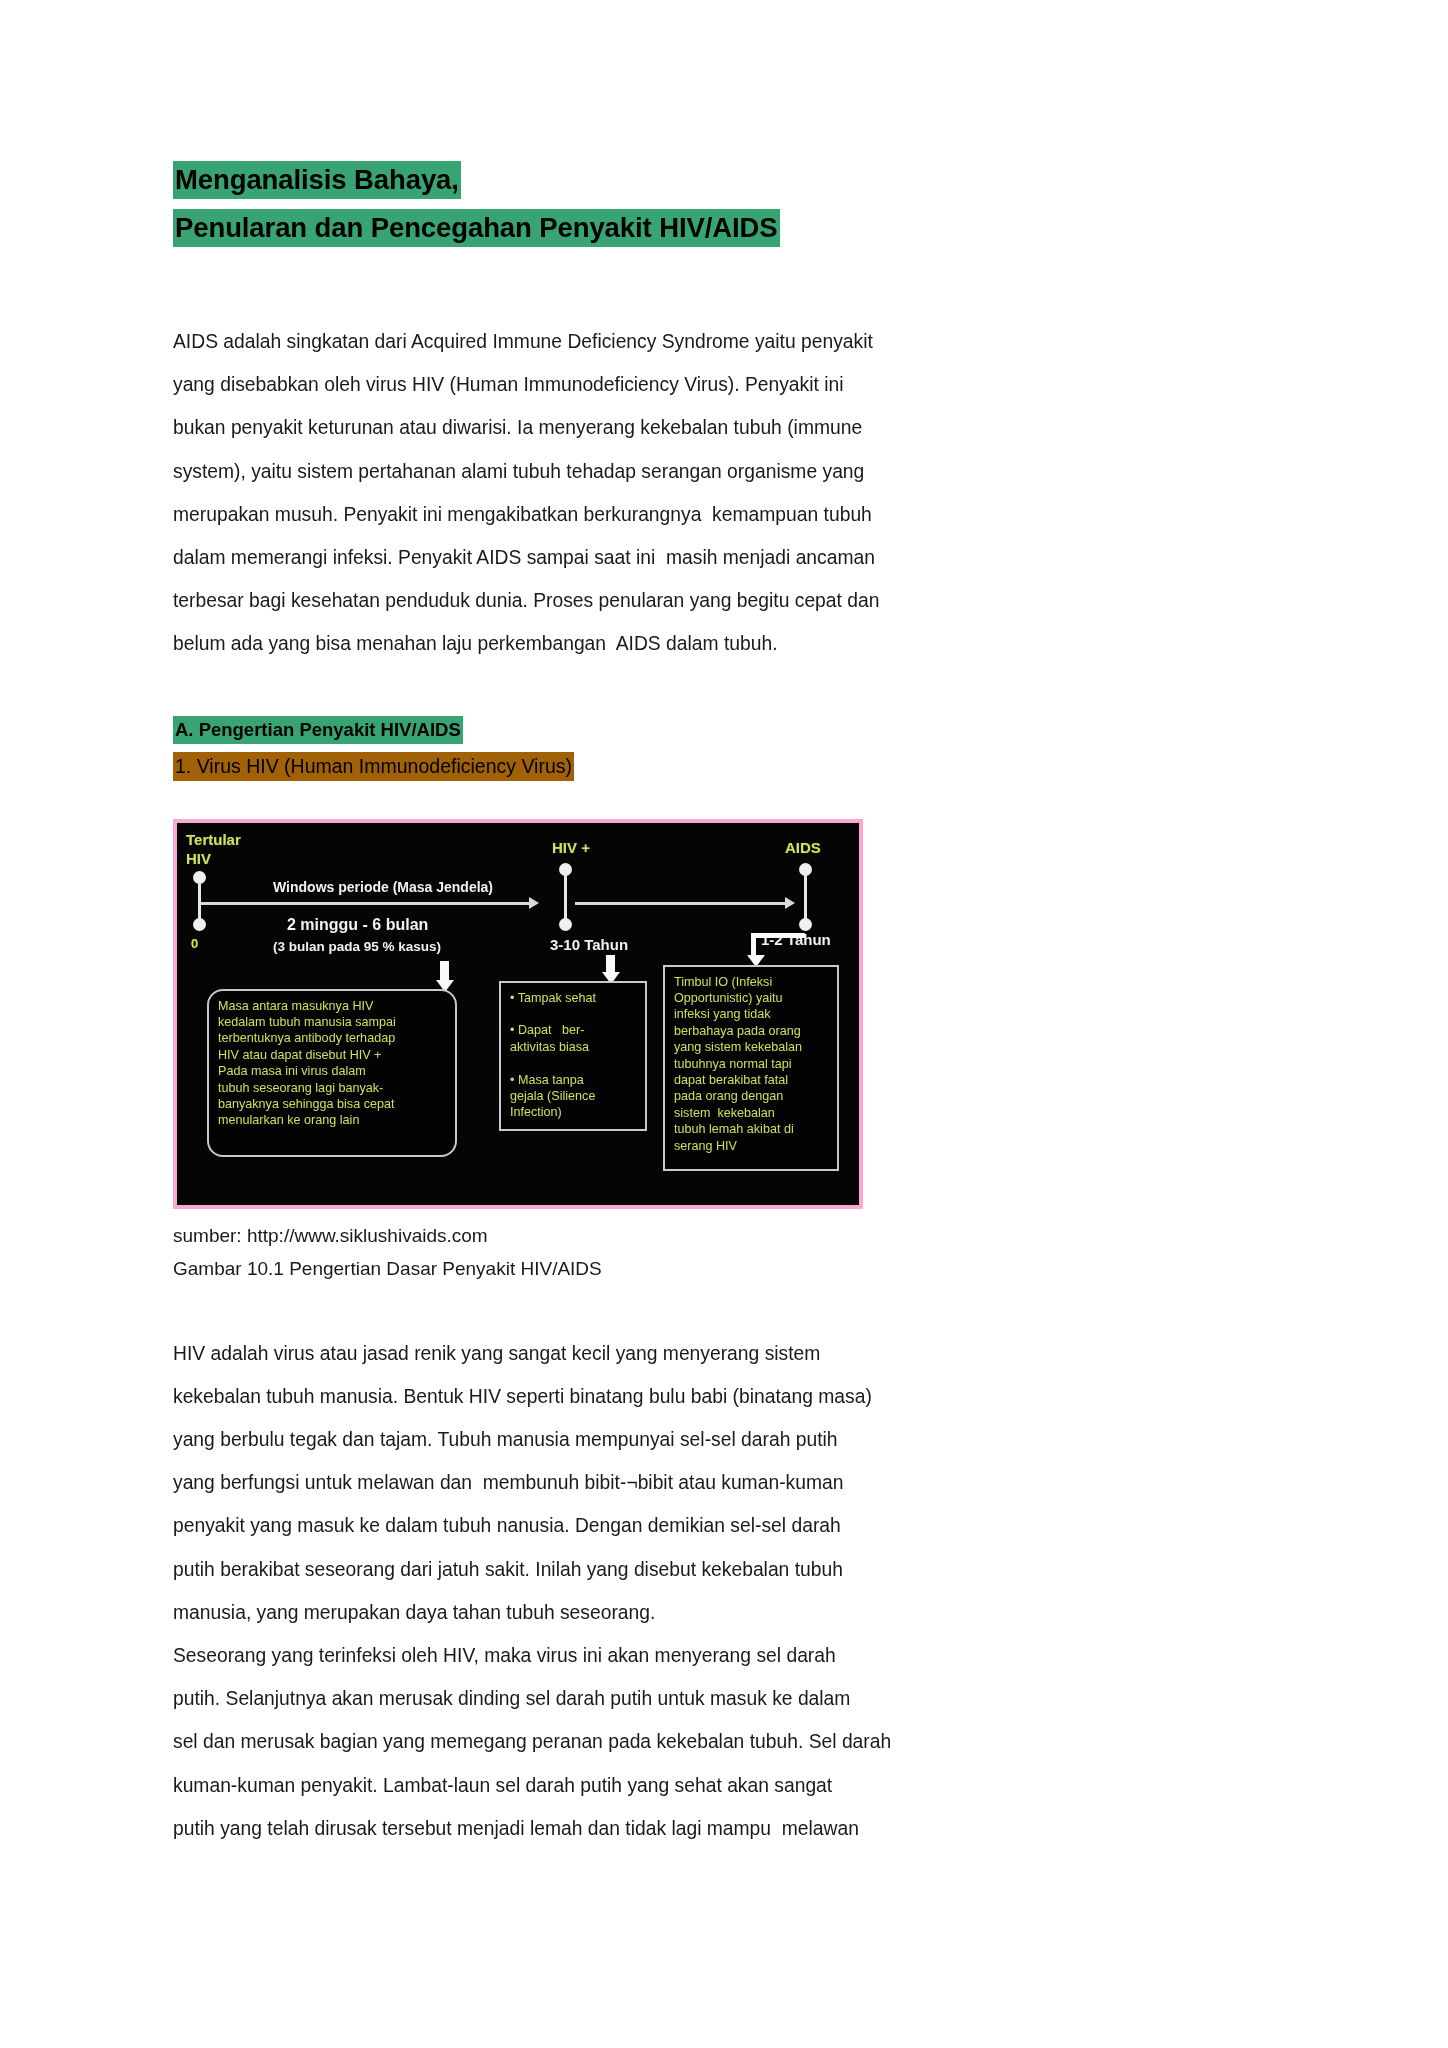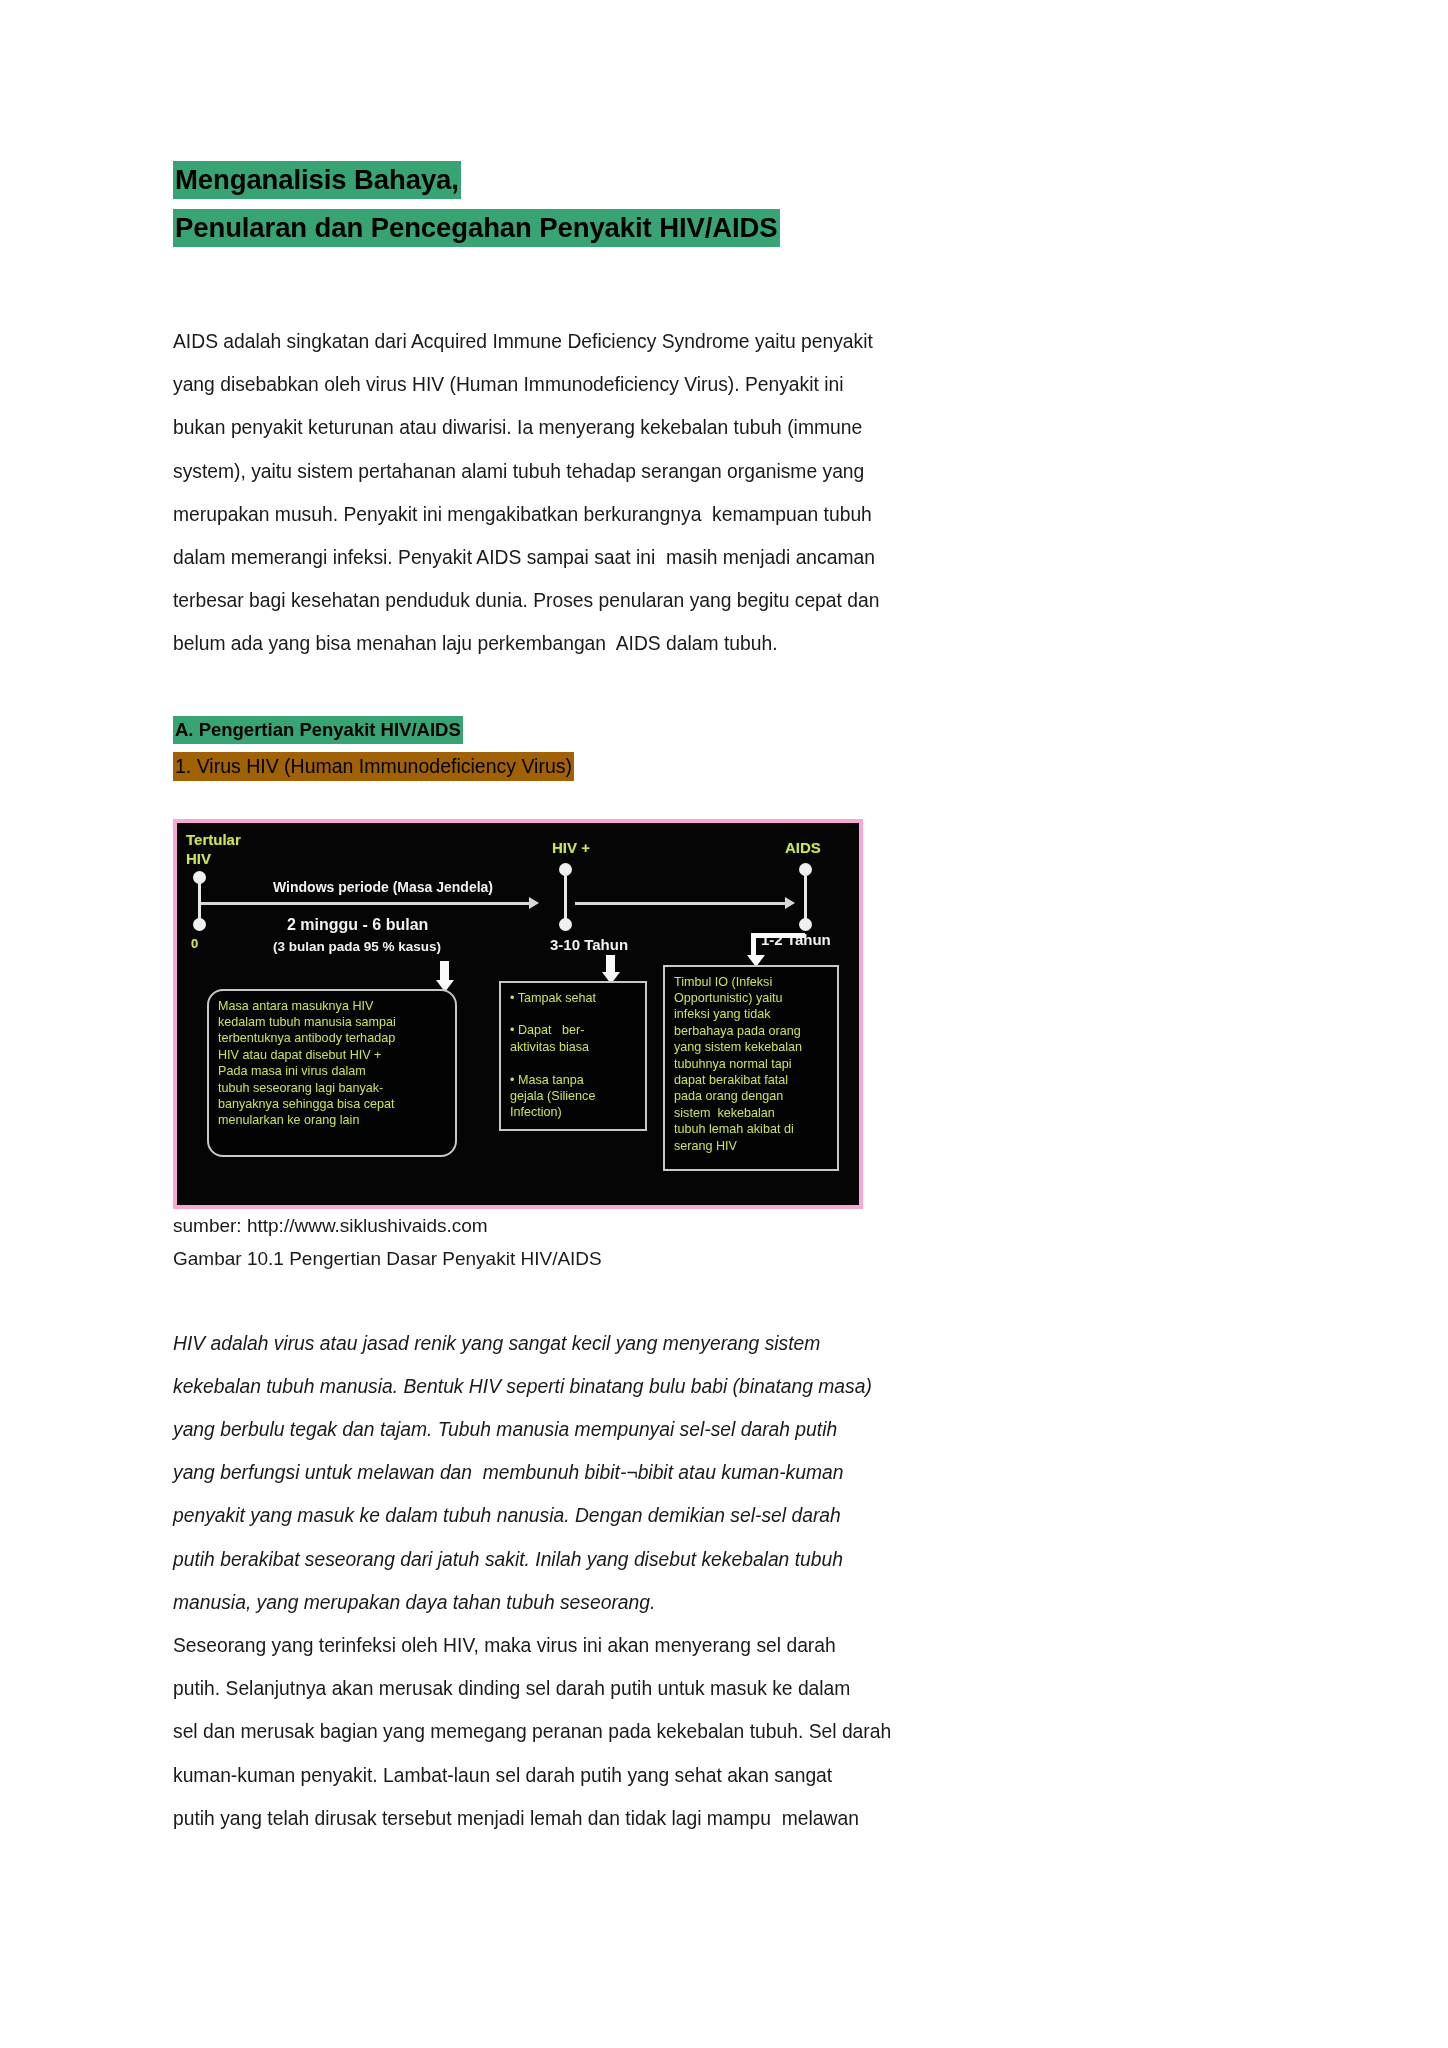--- a/index.html
+++ b/index.html
@@ -170,25 +170,26 @@
     padding: 7px 8px 5px 9px;
     white-space: pre;
     overflow: hidden;
   }
   .fig-box.rounded { border-radius: 16px; }
 
   
   .caption {
     font-size: 19px;
     line-height: 33px;
+    margin-top: 10px;
     color: #1a1a1a;
   }
   .caption .ln { display: block; white-space: pre; }
 
-  .para-2 { margin-top: 47px; font-style: italic; }
+  .para-2 { margin-top: 47px; }
   .para-3 { margin-top: 0px; }
 </style>
 </head>
 <body>
 
 <div class="page">
   <div class="content">
 
     <div class="title-block">
       <div class="title-line"><span class="hl-green">Menganalisis Bahaya,</span></div>

